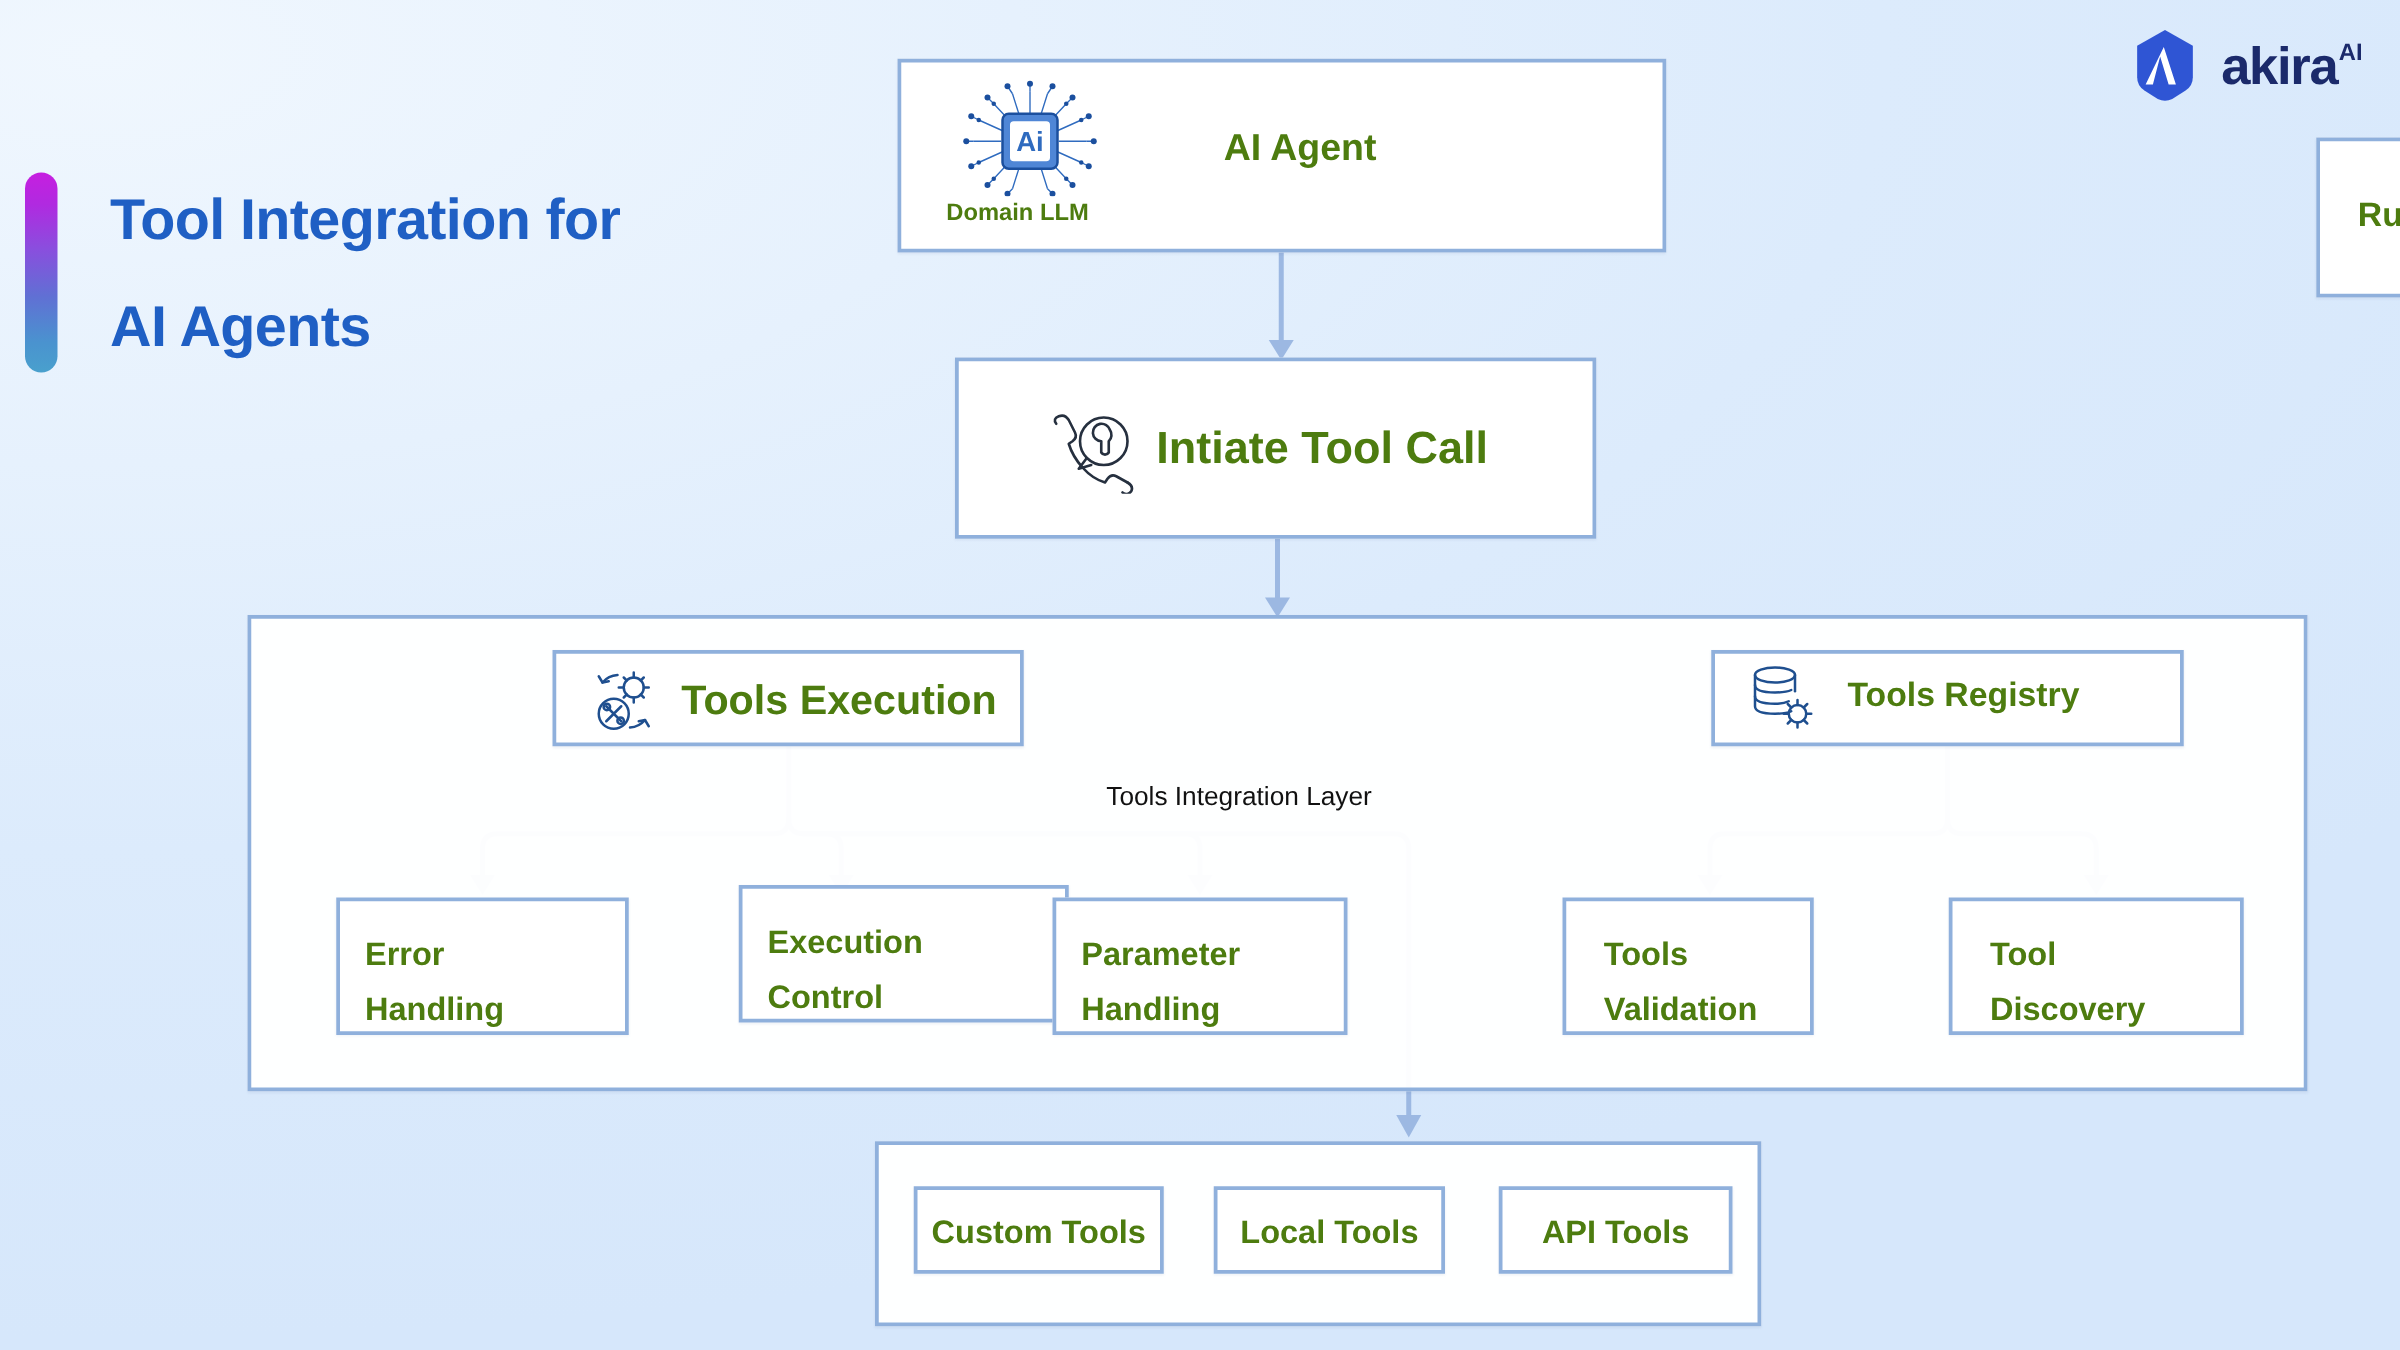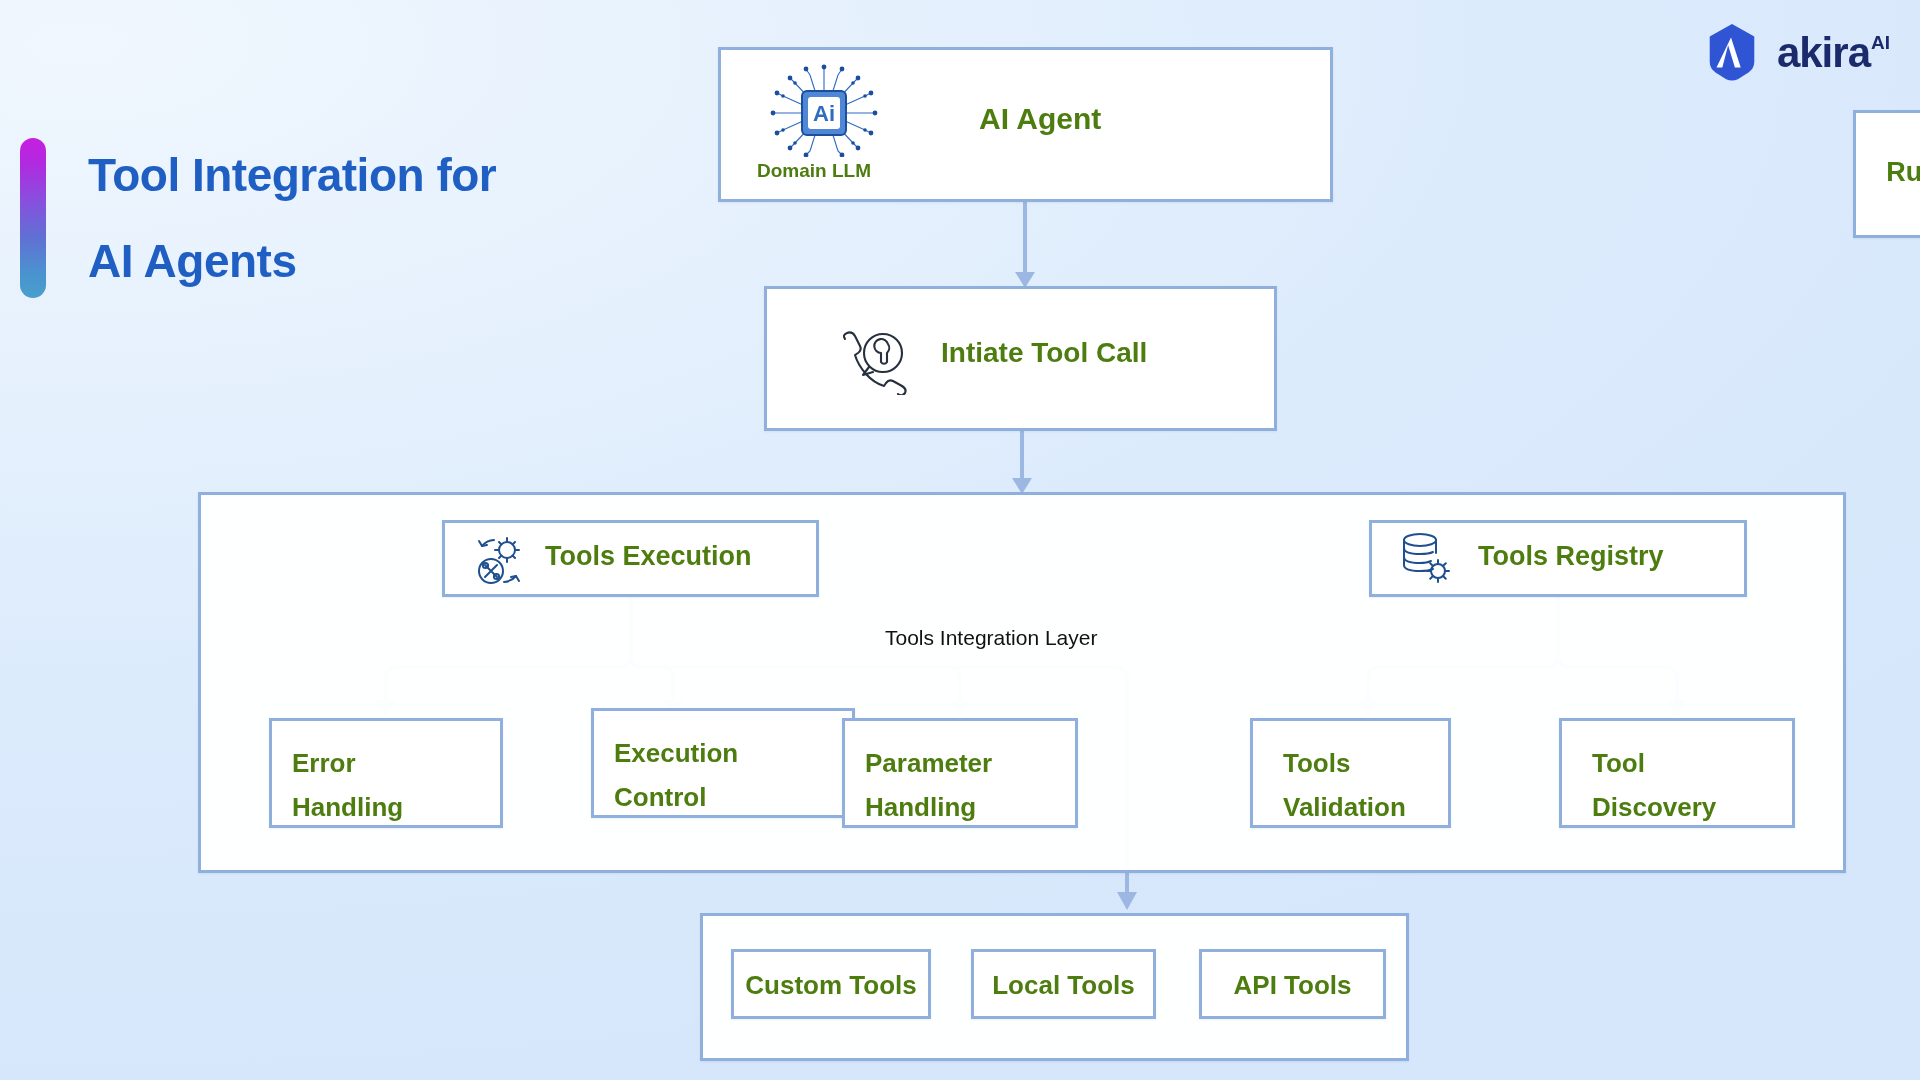--- a/index.html
+++ b/index.html
@@ -45,29 +45,29 @@
   #agent-box { left:718px; top:47px; width:615px; height:155px; }
   #agent-title { position:absolute; left:258px; top:52px; font-size:30px; }
   #domain-llm-icon { position:absolute; left:48px; top:13px; width:110px; height:94px; }
   #domain-llm-label { position:absolute; left:36px; top:110px; font-size:19px; }
   #rules-box { left:1132px; top:60px; width:140px; height:128px; }
   #rules-label { position:absolute; left:0; right:0; top:44px; text-align:center; font-size:27px; }
 
   
   #initiate-box { left:764px; top:286px; width:513px; height:145px; }
   #initiate-icon { position:absolute; left:72px; top:40px; width:72px; height:66px; }
-  #initiate-label { position:absolute; left:158px; top:48px; font-size:28px;margin-left:16px; }
+  #initiate-label { position:absolute; left:158px; top:48px; font-size:36px; }
 
   
   #layer-box { left:198px; top:492px; width:1648px; height:381px; }
   #layer-label { position:absolute; left:885px; top:626px; font-size:21px; font-weight:normal; color:#111; }
 
   #tools-exec-box { left:442px; top:520px; width:377px; height:77px; }
   #tools-exec-icon { position:absolute; left:24px; top:10px; width:60px; height:56px; }
-  #tools-exec-label { position:absolute; left:100px; top:18px; font-size:27px; }
+  #tools-exec-label { position:absolute; left:100px; top:18px; font-size:33px; }
 
   #tools-reg-box { left:1369px; top:520px; width:378px; height:77px; }
   #tools-reg-icon { position:absolute; left:26px; top:8px; width:58px; height:60px; }
   #tools-reg-label { position:absolute; left:106px; top:18px; font-size:27px; }
 
   .leaf { height:110px; }
   .leaf .lbl { position:absolute; left:20px; top:20px; font-size:26px; line-height:44px; }
   .leaf.ind .lbl { left:30px; }
   #err-box  { left:269px; top:718px; width:234px; }
   #exec-box { left:555px; top:708px; width:264px;margin-left:36px; }

